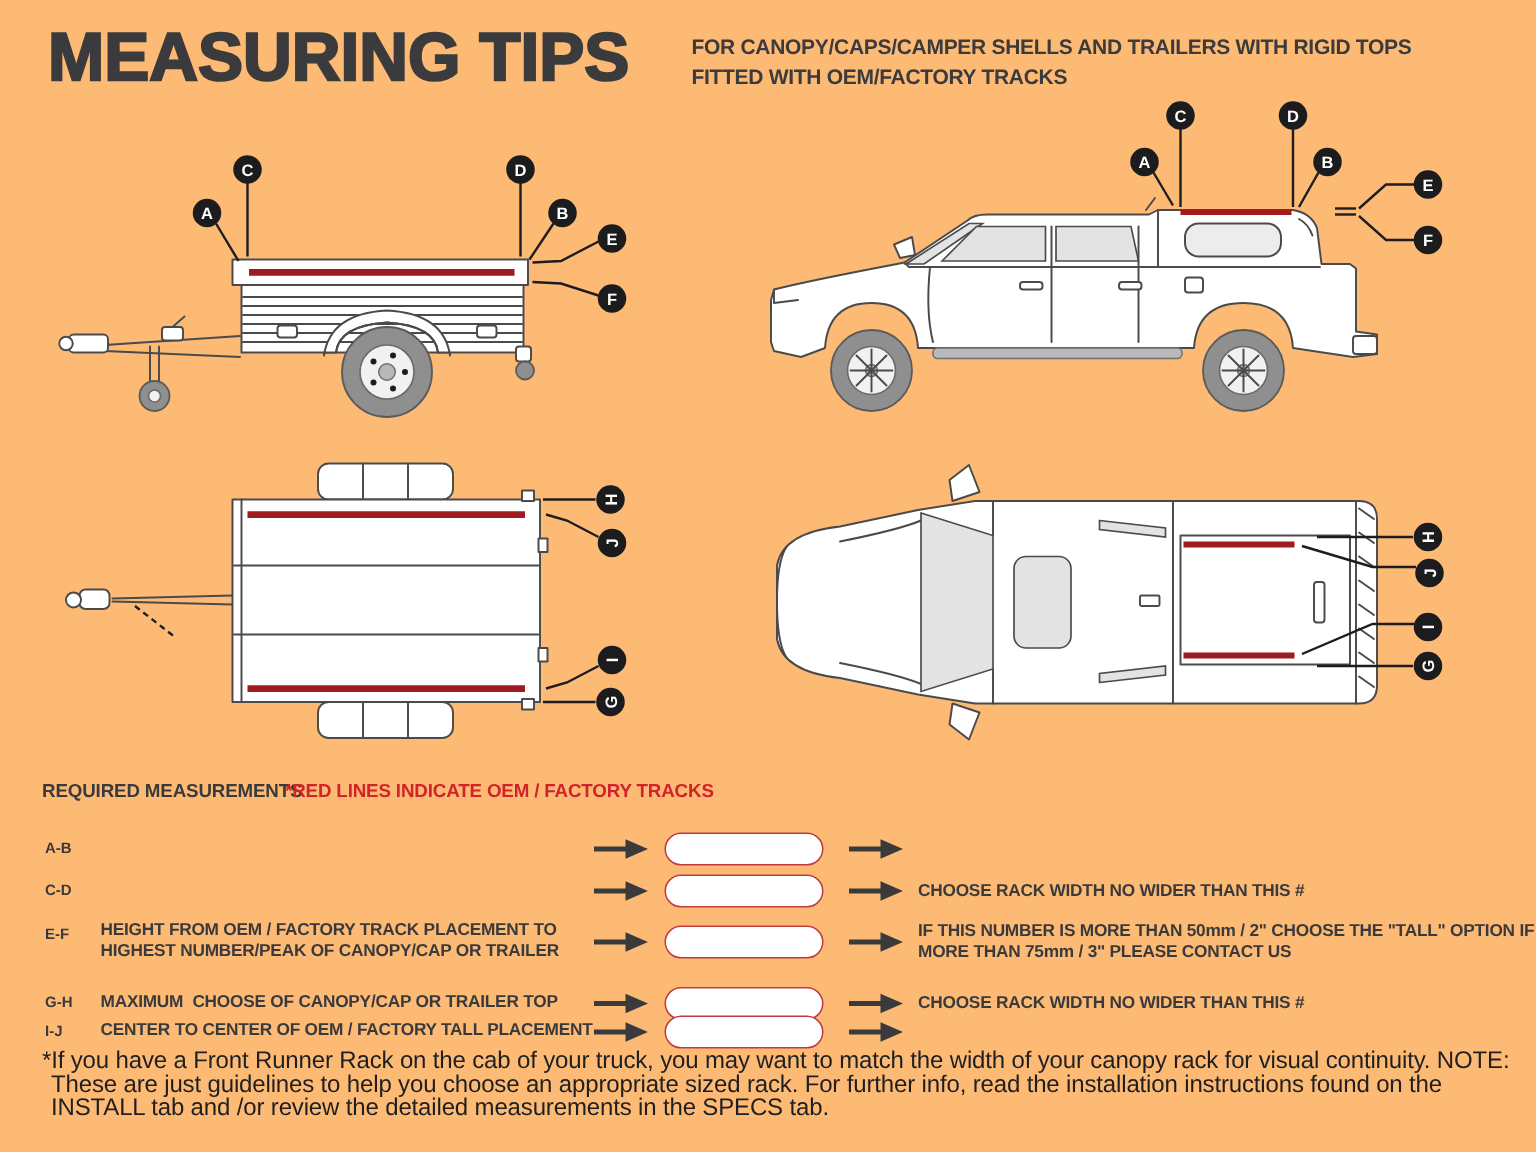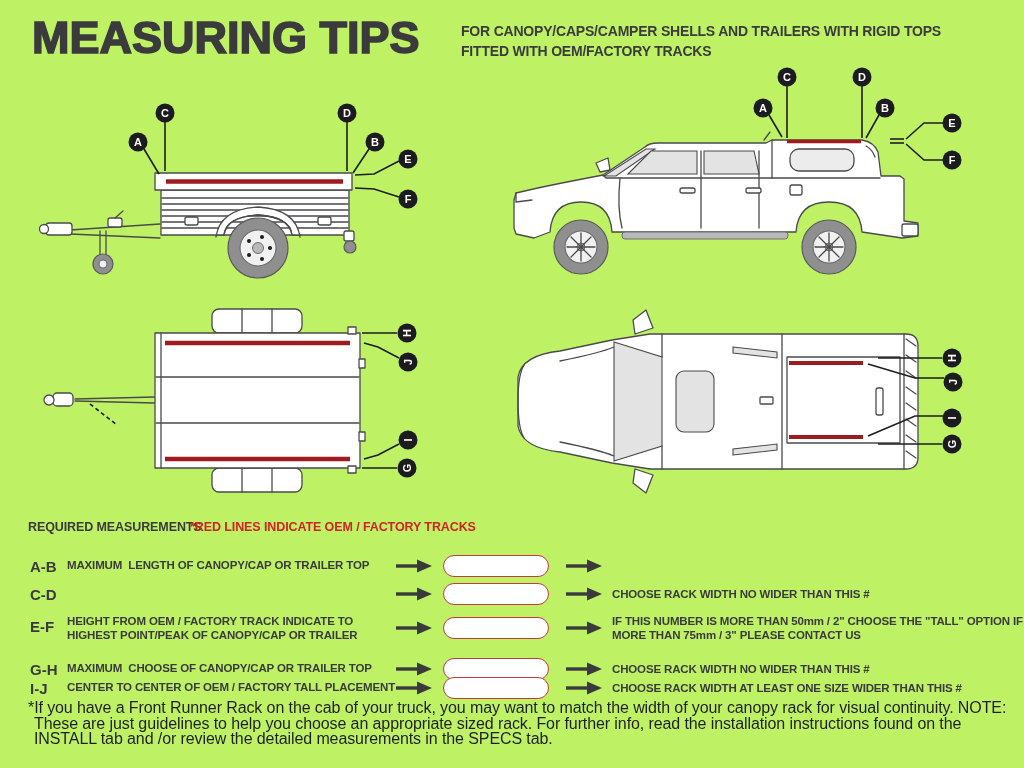--- a/index.html
+++ b/index.html
@@ -1,16 +1,16 @@
 <!DOCTYPE html>
 <html><head>
 <meta charset="utf-8">
 <style>
   html,body{margin:0;padding:0;background:#fff;}
-  #page{position:relative;width:1024px;height:768px;background:#bef264;overflow:hidden;
+  #page{position:relative;width:1024px;height:768px;background:#fdba74;overflow:hidden;
         font-family:"Liberation Sans","DejaVu Sans",sans-serif;color:#3a3a3c;}
   .abs{position:absolute;}
 
   
   #title{left:32px;top:14px;font-size:45px;line-height:1.05;font-weight:bold;
          letter-spacing:0px;color:#3b3b3d;-webkit-text-stroke:1.6px #3b3b3d;}
   .subtitle{left:461px;font-size:14px;font-weight:bold;letter-spacing:-0.2px;color:#3b3b3d;white-space:nowrap;}
 
   
   svg{display:block;}
@@ -25,21 +25,21 @@
   .trk4{stroke:#9e1b20;stroke-width:4;fill:none;}
   .ld{stroke:#1d1d1f;stroke-width:1.6;fill:none;}
   .dot{fill:#1c1c1e;}
   .cl{fill:#ffffff;font-size:11px;font-weight:bold;text-anchor:middle;}
 
   
   .sec-head{top:520px;font-size:12.5px;font-weight:bold;letter-spacing:-0.1px;}
   .sec-note{color:#d2222a;}
   .mrow{position:absolute;left:0;width:1024px;}
   .mcell{position:absolute;top:50%;transform:translateY(-50%);}
-  .m-key{left:30px;width:36px;font-size:15px;font-weight:bold;}
+  .m-key{left:30px;width:36px;font-size:10px;font-weight:bold;}
   .m-desc{left:67px;width:330px;font-size:11.5px;font-weight:bold;letter-spacing:-0.15px;
           line-height:13.5px;white-space:pre-wrap;}
   .m-arr1{left:396px;}
   .m-pill{left:443px;width:106px;height:22px;border:1.7px solid #c13a40;border-radius:12px;
           background:#fff;box-sizing:border-box;}
   .m-arr2{left:566px;}
   .m-result{left:612px;width:412px;font-size:11.5px;font-weight:bold;letter-spacing:-0.15px;line-height:14px;}
 
   
   #footnote{left:28px;top:700px;width:977px;font-size:16px;line-height:15.5px;color:#1f1f21;
@@ -318,21 +318,20 @@
           <text class="cl" x="452" y="143" transform="rotate(-90 452 139)">G</text>
         </g>
     </g>
   </svg>
 
   <div class="abs sec-head" style="left:28px;">REQUIRED MEASUREMENTS</div>
   <div class="abs sec-head sec-note" style="left:190px;">*RED LINES INDICATE OEM / FACTORY TRACKS</div>
 
   <div class="mrow" style="top:555px;height:22px;">
     <div class="mcell m-key">A-B</div>
-    <div class="mcell m-desc">MAXIMUM  LENGTH OF CANOPY/CAP OR TRAILER TOP</div>
     <span class="mcell m-arr1">
         <svg width="36" height="14" viewBox="0 0 36 14">
           <line x1="0" y1="7" x2="22" y2="7" stroke="#3a3a3c" stroke-width="3.4"></line>
           <polygon points="21,0.5 36,7 21,13.5" fill="#3a3a3c"></polygon>
         </svg>
       </span>
     <div class="mcell m-pill"></div>
     <span class="mcell m-arr2">
         <svg width="36" height="14" viewBox="0 0 36 14">
           <line x1="0" y1="7" x2="22" y2="7" stroke="#3a3a3c" stroke-width="3.4"></line>
@@ -354,21 +353,21 @@
         <svg width="36" height="14" viewBox="0 0 36 14">
           <line x1="0" y1="7" x2="22" y2="7" stroke="#3a3a3c" stroke-width="3.4"></line>
           <polygon points="21,0.5 36,7 21,13.5" fill="#3a3a3c"></polygon>
         </svg>
       </span>
     <div class="mcell m-result">CHOOSE RACK WIDTH NO WIDER THAN THIS #</div>
   </div>
 
   <div class="mrow" style="top:610px;height:36px;">
     <div class="mcell m-key" style="top:8px;transform:none;">E-F</div>
-    <div class="mcell m-desc">HEIGHT FROM OEM / FACTORY TRACK INDICATE TO HIGHEST POINT/PEAK OF CANOPY/CAP OR TRAILER</div>
+    <div class="mcell m-desc">HEIGHT FROM OEM / FACTORY TRACK PLACEMENT TO HIGHEST NUMBER/PEAK OF CANOPY/CAP OR TRAILER</div>
     <span class="mcell m-arr1">
         <svg width="36" height="14" viewBox="0 0 36 14">
           <line x1="0" y1="7" x2="22" y2="7" stroke="#3a3a3c" stroke-width="3.4"></line>
           <polygon points="21,0.5 36,7 21,13.5" fill="#3a3a3c"></polygon>
         </svg>
       </span>
     <div class="mcell m-pill"></div>
     <span class="mcell m-arr2">
         <svg width="36" height="14" viewBox="0 0 36 14">
           <line x1="0" y1="7" x2="22" y2="7" stroke="#3a3a3c" stroke-width="3.4"></line>
@@ -406,18 +405,17 @@
           <polygon points="21,0.5 36,7 21,13.5" fill="#3a3a3c"></polygon>
         </svg>
       </span>
     <div class="mcell m-pill"></div>
     <span class="mcell m-arr2">
         <svg width="36" height="14" viewBox="0 0 36 14">
           <line x1="0" y1="7" x2="22" y2="7" stroke="#3a3a3c" stroke-width="3.4"></line>
           <polygon points="21,0.5 36,7 21,13.5" fill="#3a3a3c"></polygon>
         </svg>
       </span>
-    <div class="mcell m-result">CHOOSE RACK WIDTH AT LEAST ONE SIZE WIDER THAN THIS #</div>
   </div>
 
   <div id="footnote" class="abs">*If you have a Front Runner Rack on the cab of your truck, you may want to match the width of your canopy rack for visual continuity. NOTE: These are just guidelines to help you choose an appropriate sized rack. For further info, read the installation instructions found on the INSTALL tab and /or review the detailed measurements in the SPECS tab.</div>
 
 </div>
 
 </body></html>

